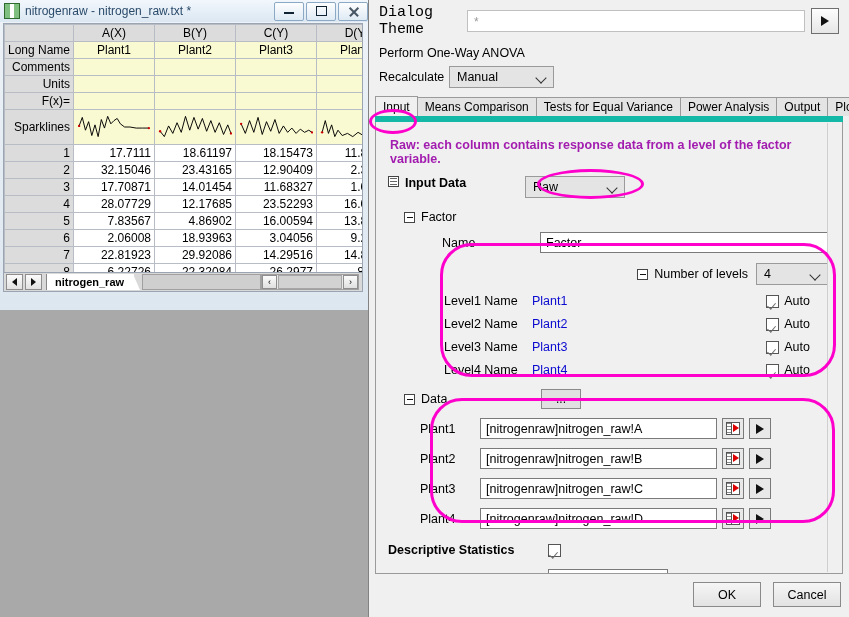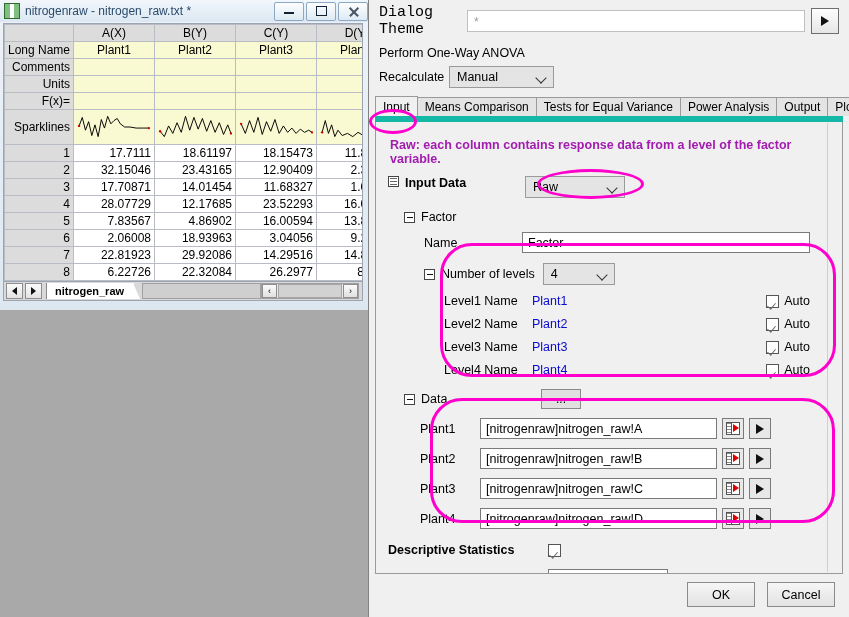--- a/index.html
+++ b/index.html
@@ -72,21 +72,21 @@
   td.rowlbl{background:#dcdcdc;text-align:right;width:62px;}
   td.meta{background:#fafad2;text-align:center;}
   td.metablank{background:#fafad2;}
   td.datacell{background:#fff;text-align:right;}
   tr.sparkrow td{height:34px;}
   td.sparkcell{background:#fafad2;padding:0;vertical-align:middle;}
   td.sparkcell svg{display:block;width:100%;height:32px;}
 
   
   #ws-tabbar{
-    position:absolute;left:3px;top:281px;width:358px;height:18px;
+    position:absolute;left:3px;top:272px;width:358px;height:18px;
     background:#d9d9d9;border:1px solid #9aa5b1;
     display:flex;align-items:center;font-size:11px;
   }
   .navbtn{
     width:15px;height:14px;margin-left:2px;flex:none;
     background:linear-gradient(#fbfbfb,#e2e2e2);border:1px solid #8e8e8e;
     display:flex;align-items:center;justify-content:center;
   }
   .navbtn u{display:block;width:0;height:0;border-top:4px solid transparent;border-bottom:4px solid transparent;}
   .navbtn.left u{border-right:5px solid #111;}
@@ -207,21 +207,21 @@
       repeating-linear-gradient(#666 0 1px, #fff 1px 3px);
   }
   .treeicon.minus{background:#fff;}
   .treeicon.minus:before{
     content:"";position:absolute;left:1.5px;top:4px;width:6px;height:1.5px;background:#111;
   }
   #inputdata-label{font-weight:bold;font-size:12.5px;width:120px;}
   #inputdata-combo{width:100px;}
 
   .indent1{margin-left:28px;}
-  .indent2{margin-left:48px;}
+  .indent2{margin-left:48px;justify-content:flex-end;}
 
   #factor-row{margin-top:12px;align-items:center;}
   #factor-label{font-size:12.5px;}
   #name-row{margin-top:8px;align-items:center;}
   #name-label{width:98px;font-size:12.5px;}
   .txtinput{
     height:21px;background:#fff;border:1px solid #7a7a7a;
     font-size:12.5px;padding:0 5px;line-height:21px;box-sizing:border-box;
     white-space:nowrap;overflow:hidden;
   }
@@ -279,21 +279,21 @@
   }
 
   #desc-row{margin-top:14px;align-items:center;}
   #desc-label{width:160px;font-size:12.5px;font-weight:bold;}
   #sig-row{margin-top:12px;align-items:center;}
   #sig-label{width:160px;font-size:12.5px;font-weight:bold;}
   #sig-input{width:120px;}
 
   #dlg-buttons{
     position:absolute;left:0;right:0;bottom:10px;
-    display:flex;justify-content:flex-end;padding-right:14px;
+    display:flex;justify-content:flex-end;padding-right:8px;
   }
   .dbtn{
     width:66px;height:23px;margin-left:12px;
     background:linear-gradient(#f6f6f6,#e2e2e2);border:1px solid #8a8a8a;
     font-size:12.5px;display:flex;align-items:center;justify-content:center;
   }
 
   
   .anno{
     position:absolute;border:3px solid #ff00cc;border-radius:50%/50%;

